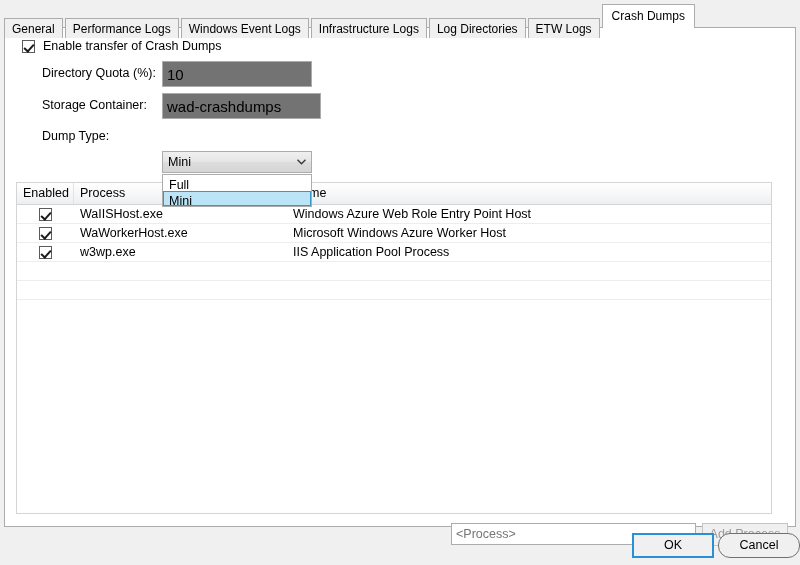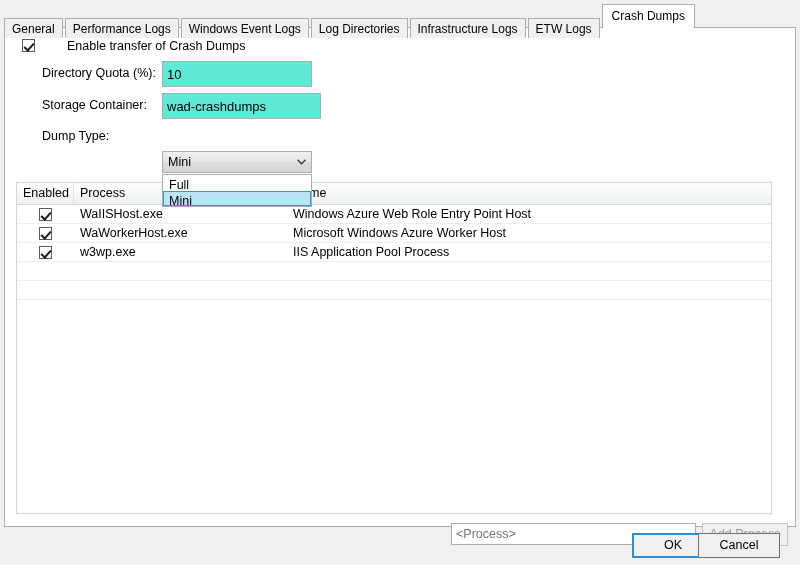--- a/index.html
+++ b/index.html
@@ -64,21 +64,21 @@
     border: 1px solid #acacac;
     box-sizing: border-box;
   }
 
   
   #enable-row {
     position: absolute;
     left: 17px;
     top: 11px;
     display: flex;
-    gap: 24px;
+    align-items: center;
   }
   .wincheck {
     width: 13px;
     height: 13px;
     border: 1px solid #5a5a5a;
     background: #ffffff;
     box-sizing: border-box;
     display: inline-block;
     position: relative;
     flex: none;
@@ -102,25 +102,25 @@
   
   .field-label {
     position: absolute;
     font-size: 12.5px;
     color: #000;
     white-space: nowrap;
   }
   .wininput {
     position: absolute;
     height: 21px;
-    background: #5eead4;
-    border: 1px solid #acacac;
-    box-sizing: border-box;
-    font-family: "Liberation Sans", sans-serif;
-    font-size: 13px;
+    background: #737373;
+    border: 1px solid #acacac;
+    box-sizing: border-box;
+    font-family: "Liberation Sans", sans-serif;
+    font-size: 15px;
     color: #000;
     padding: 12px 4px;
     line-height: 19px;
     outline: none;
   }
 
   
   #dump-combo {
     position: absolute;
     left: 157px;
@@ -277,33 +277,34 @@
     line-height: 23px;
     color: #000;
   }
   #ok-button {
     left: 632px;
     top: 533px;
     border: 2px solid #2a8fd4;
     line-height: 21px;
   }
   #cancel-button {
-    left: 698px;
+    left: 718px;
     top: 533px;
+    border-radius: 12px;
   }
 </style>
 </head>
 <body>
 
 <div id="tab-strip">
   <div class="tab"><span>General</span></div>
   <div class="tab"><span>Performance Logs</span></div>
   <div class="tab"><span>Windows Event Logs</span></div>
+  <div class="tab"><span>Infrastructure Logs</span></div>
   <div class="tab"><span>Log Directories</span></div>
-  <div class="tab"><span>Infrastructure Logs</span></div>
   <div class="tab"><span>ETW Logs</span></div>
   <div class="tab active"><span>Crash Dumps</span></div>
 </div>
 
 <div id="tab-panel">
 
   <div id="enable-row">
     <span class="wincheck checked"></span>
     <span id="enable-label">Enable transfer of Crash Dumps</span>
   </div>

